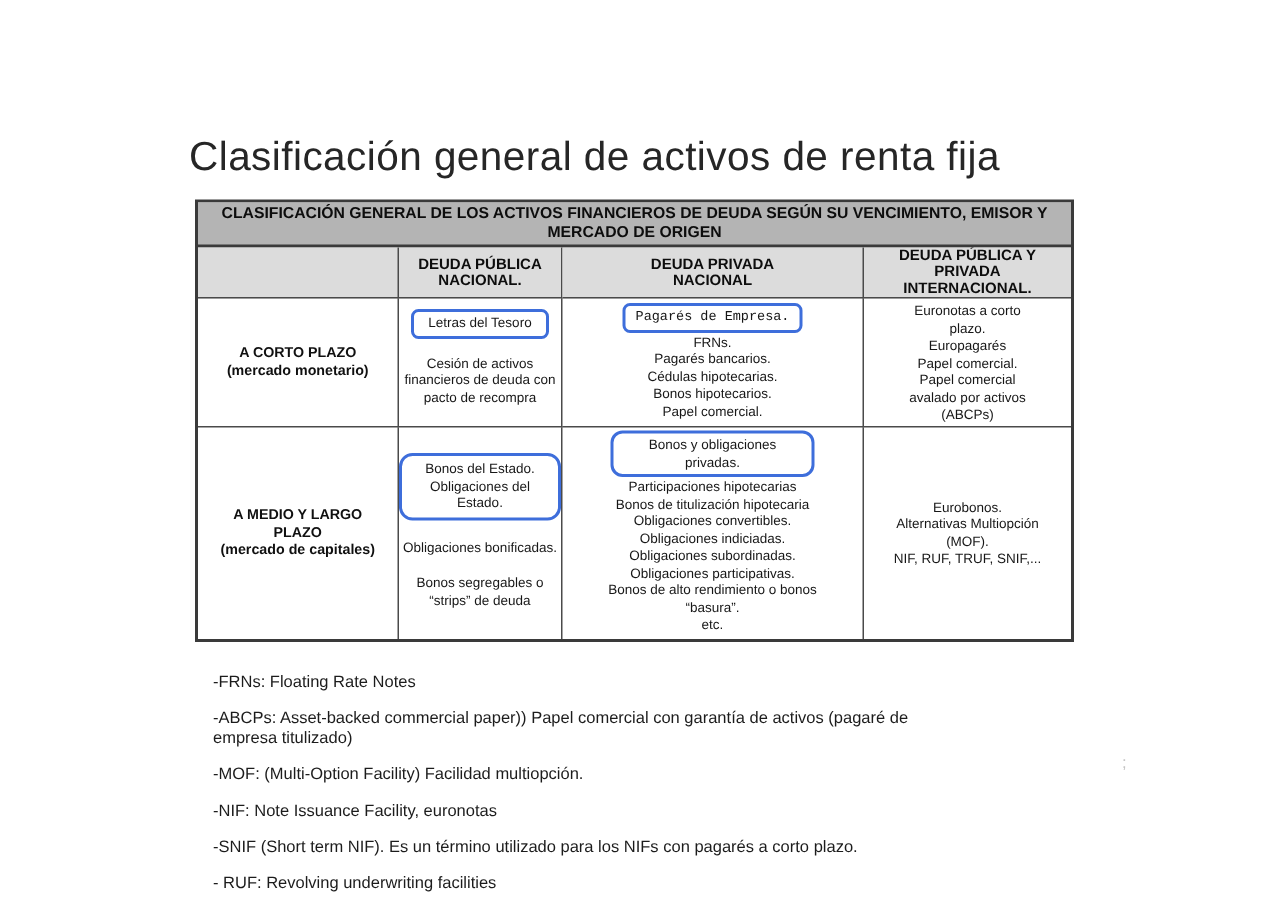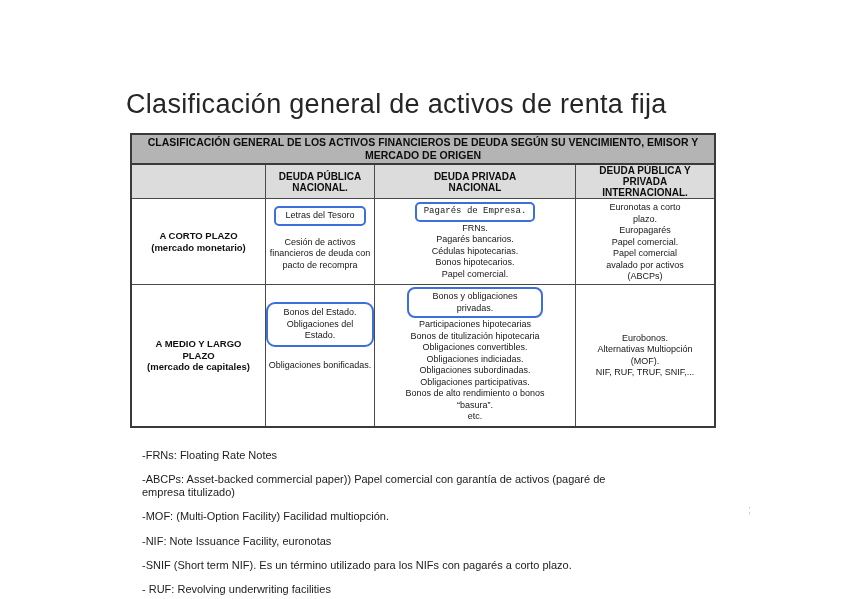--- a/index.html
+++ b/index.html
@@ -104,20 +104,21 @@
       <div class="cell lcell r2 rowend">
         <div class="rlabel">A MEDIO Y LARGO PLAZO</div>
         <div class="rsub">(mercado de capitales)</div>
       </div>
       <div class="cell bcell r2 rowend c-r2-pub">
         <div class="bluebox">
           <p class="ln">Bonos del Estado.</p>
           <p class="ln">Obligaciones del Estado.</p>
         </div>
         <p class="ln txt">Obligaciones bonificadas.</p>
+        <p class="ln txt gap">Bonos segregables o “strips” de deuda</p>
       </div>
       <div class="cell bcell r2 rowend c-r2-priv">
         <div class="bluebox">Bonos y obligaciones privadas.</div>
         <p class="ln txt">Participaciones hipotecarias</p>
         <p class="ln txt">Bonos de titulización hipotecaria</p>
         <p class="ln txt">Obligaciones convertibles.</p>
         <p class="ln txt">Obligaciones indiciadas.</p>
         <p class="ln txt">Obligaciones subordinadas.</p>
         <p class="ln txt">Obligaciones participativas.</p>
         <p class="ln txt">Bonos de alto rendimiento o bonos “basura”.</p>

